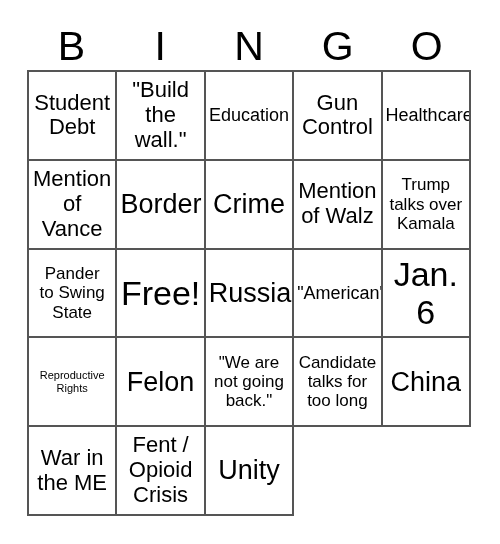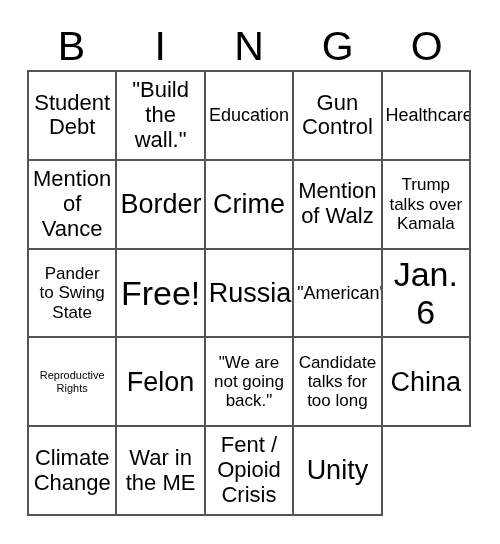--- a/index.html
+++ b/index.html
@@ -174,24 +174,20 @@
       </div>
       <div class="cell">
         <span class="cell-text sz-sm">Candidate
 talks for
 too long</span>
       </div>
       <div class="cell">
         <span class="cell-text sz-lg">China</span>
       </div>
       <div class="cell">
-        <span class="cell-text sz-md">Climate
-Change</span>
-      </div>
-      <div class="cell">
         <span class="cell-text sz-md">War in
 the ME</span>
       </div>
       <div class="cell">
         <span class="cell-text sz-md">Fent /
 Opioid
 Crisis</span>
       </div>
       <div class="cell">
         <span class="cell-text sz-lg">Unity</span>

